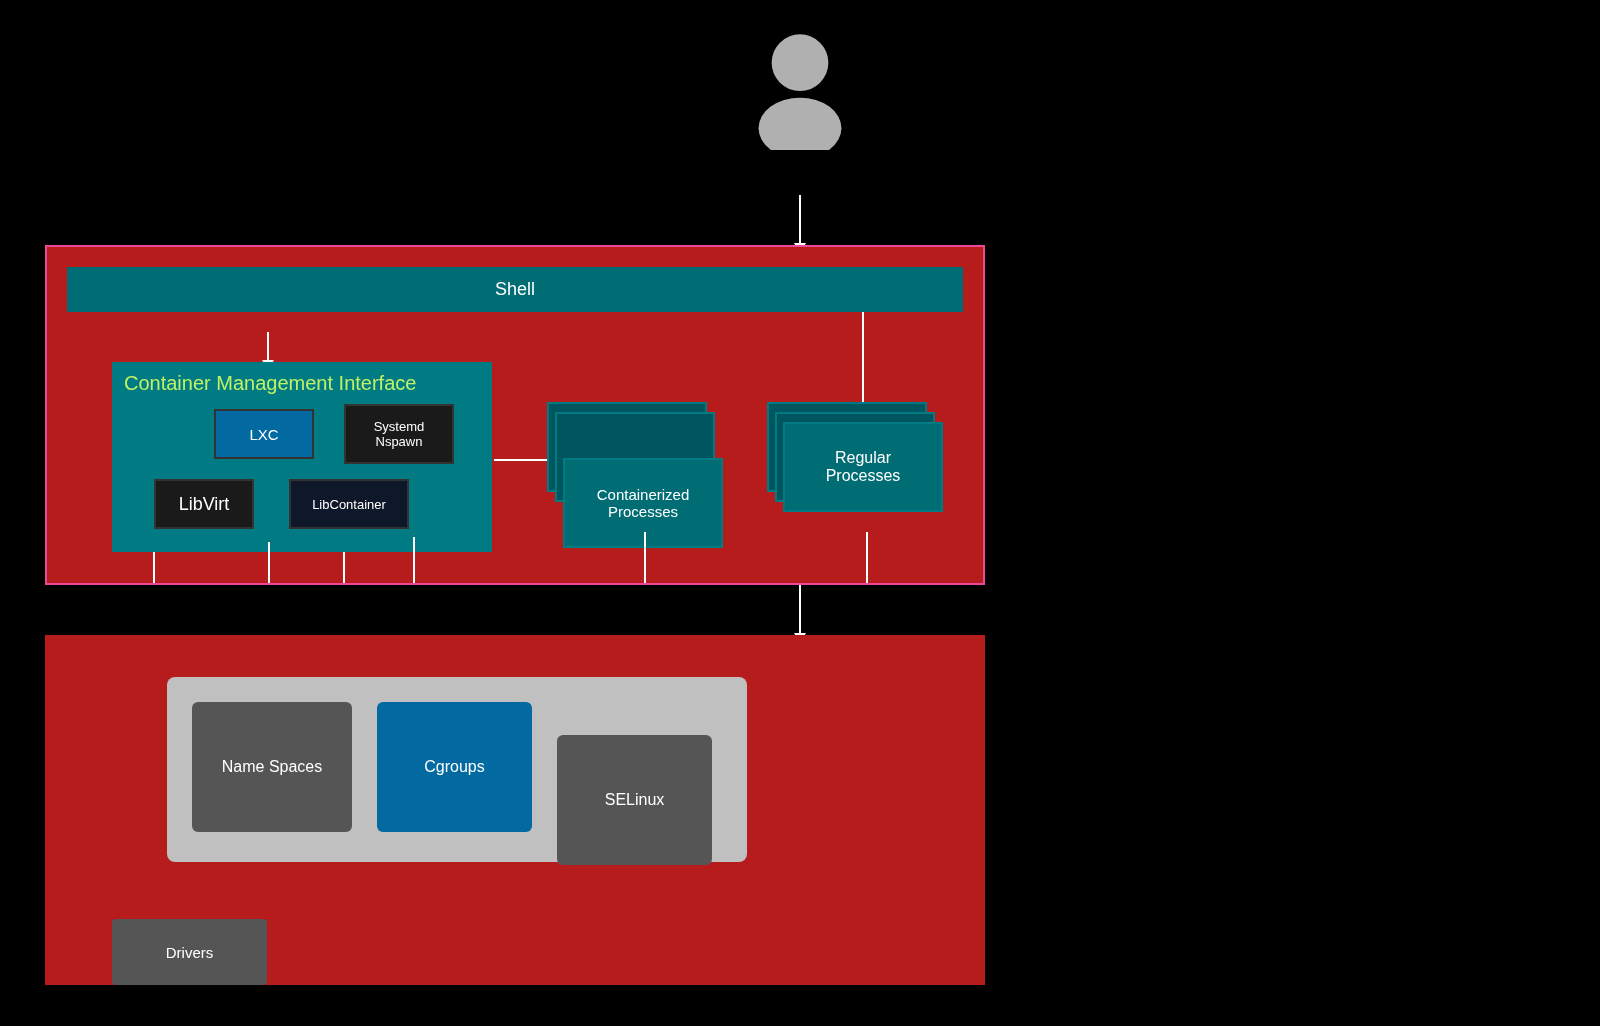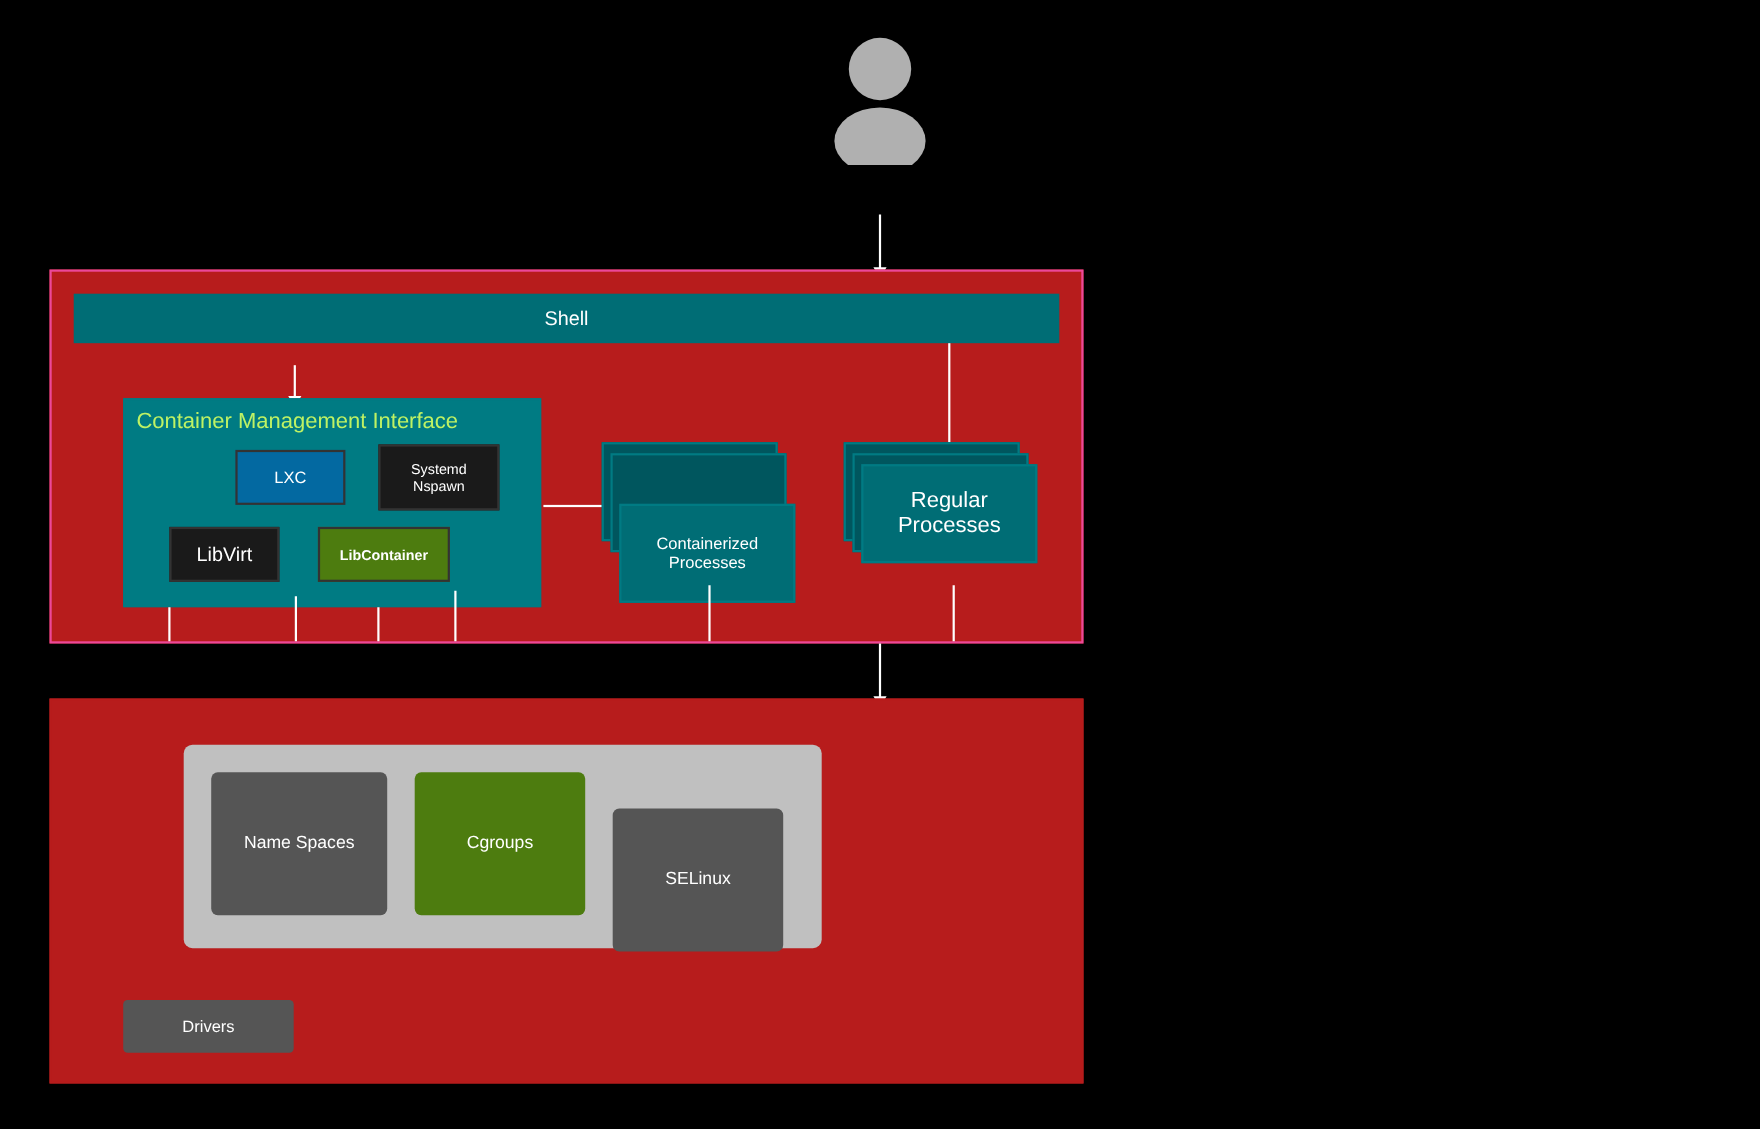--- a/index.html
+++ b/index.html
@@ -164,28 +164,27 @@
       color: #fff;
     }
 
     
     .libcontainer-box {
       position: absolute;
       top: 115px;
       left: 175px;
       width: 120px;
       height: 50px;
-      background: #4d7c0f;
+      background: #0f172a;
       border: 2px solid #333;
       display: flex;
       align-items: center;
       justify-content: center;
       font-size: 13px;
       color: #fff;
-      font-weight: bold;
     }
 
     
     .arrow-cmi-cp {
       position: absolute;
       top: 212px;
       left: 447px;
       width: 60px;
       height: 2px;
       background: #fff;
@@ -294,21 +293,21 @@
       position: absolute;
       top: 20px;
       left: 16px;
       width: 160px;
       height: 90px;
       background: #006d75;
       border: 2px solid #007b83;
       display: flex;
       align-items: center;
       justify-content: center;
-      font-size: 20px;
+      font-size: 16px;
       color: #fff;
       text-align: center;
     }
 
     
     .arrow-panels {
       position: absolute;
       top: 585px;
       left: 50%;
       transform: translateX(-50%);
@@ -365,21 +364,21 @@
       text-align: center;
     }
 
     
     .cgroups-box {
       position: absolute;
       top: 25px;
       left: 210px;
       width: 155px;
       height: 130px;
-      background: #4d7c0f;
+      background: #0369a1;
       border-radius: 6px;
       display: flex;
       align-items: center;
       justify-content: center;
       font-size: 16px;
       color: #fff;
       text-align: center;
     }
 
     
@@ -396,24 +395,24 @@
       justify-content: center;
       font-size: 16px;
       color: #fff;
       text-align: center;
       margin-top: 33px;
     }
 
     
     .drivers-box {
       position: absolute;
-      top: 272px;
+      top: 282px;
       left: 65px;
       width: 155px;
-      height: 48px;
+      height: 66px;
       background: #555;
       border-radius: 4px;
       display: flex;
       align-items: center;
       justify-content: center;
       font-size: 15px;
       color: #fff;
     }
   </style>
 </head>

